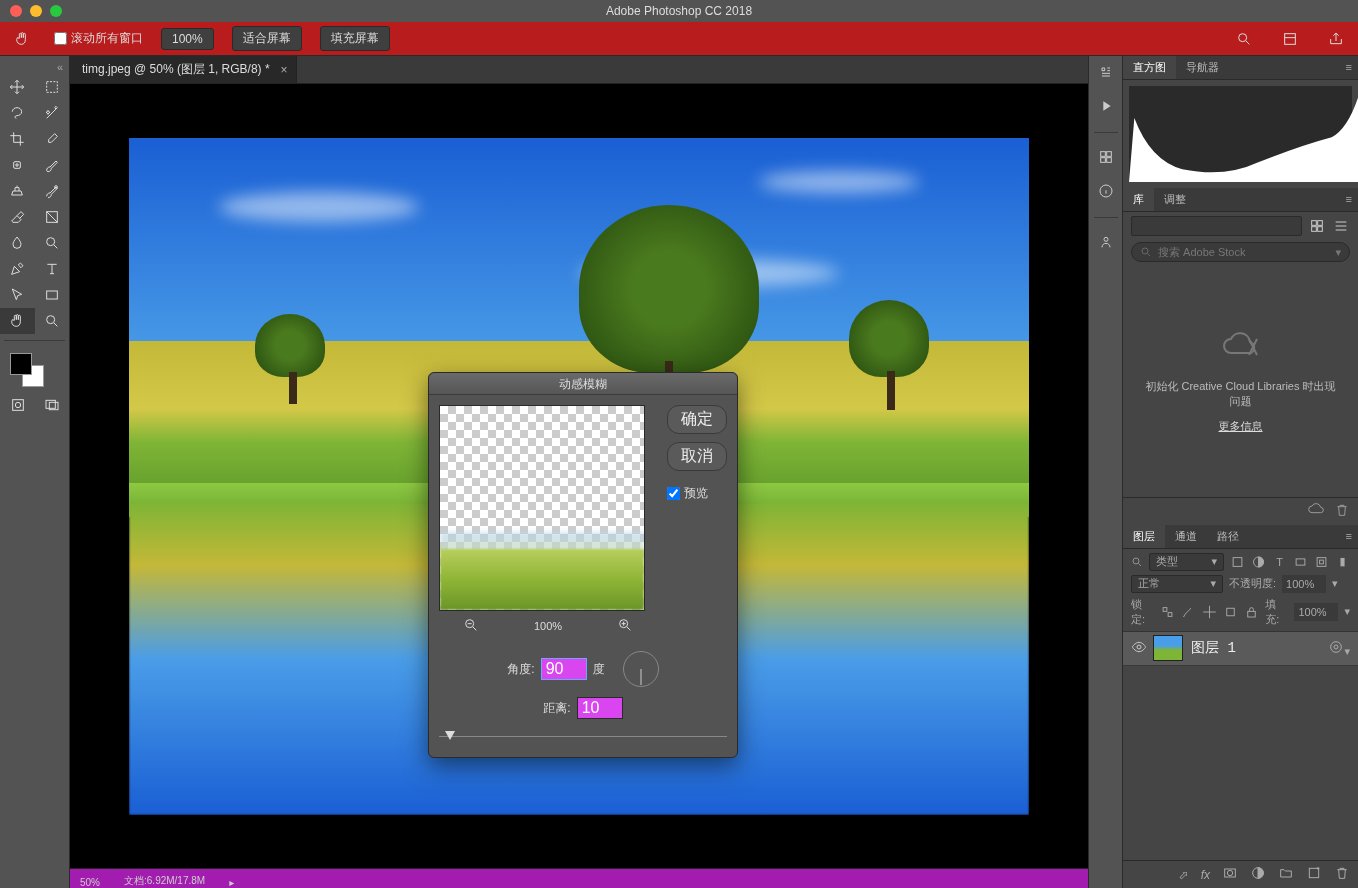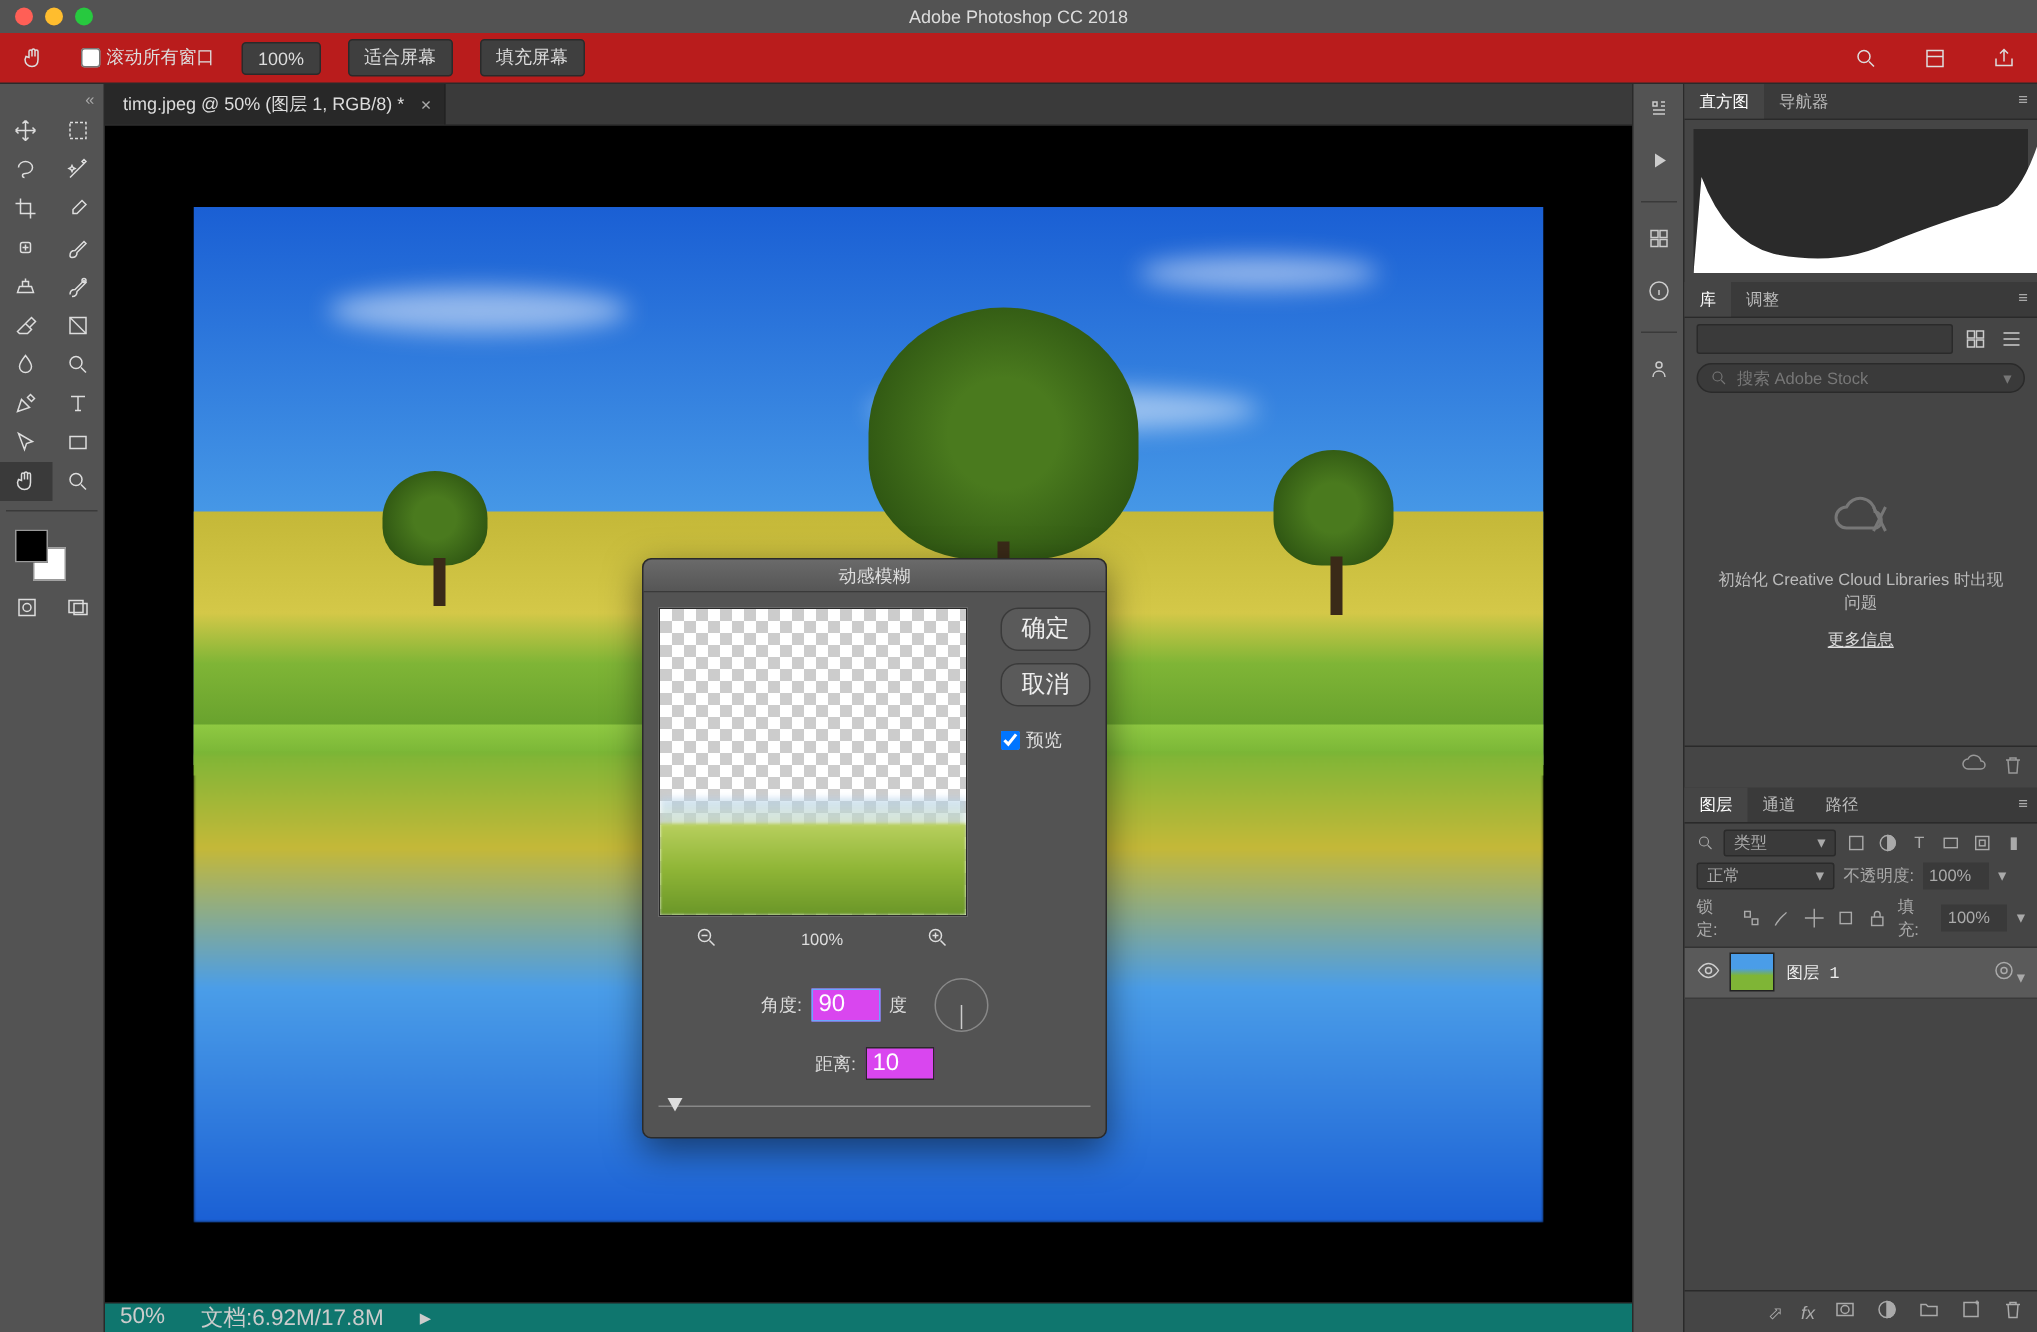--- a/index.html
+++ b/index.html
@@ -44,21 +44,21 @@
 .canvas { width: 900px; height: 677px; position: relative; overflow: hidden; }
 .sky { position: absolute; inset: 0 0 45% 0; background: linear-gradient(#1a5fd4, #4a9de8 60%, #b8d8f0); }
 .cloud { position: absolute; background: rgba(255,255,255,0.5); border-radius: 50%; filter: blur(8px); }
 .field { position: absolute; top: 30%; left: 0; right: 0; height: 25%; background: linear-gradient(#c4b838 0%, #d4c848 40%, #7fb536 60%, #5a9628 100%); }
 .grass { position: absolute; top: 51%; left: 0; right: 0; height: 5%; background: linear-gradient(#8fc942, #6ba82e); }
 .water { position: absolute; top: 54%; left: 0; right: 0; bottom: 0; background: linear-gradient(#7fb536 0%, #c4b838 20%, #4a9de8 50%, #1a5fd4 100%); transform: scaleY(1); filter: blur(1px); }
 .tree { position: absolute; width: 180px; height: 240px; }
 .tree .crown { position: absolute; top: 0; left: 0; right: 0; height: 70%; background: radial-gradient(circle, #4a7a1e 30%, #2e5512 80%); border-radius: 50% 50% 40% 40%; }
 .tree .trunk { position: absolute; bottom: 0; left: 48%; width: 8px; height: 35%; background: #3a2a18; }
 
-.statbar { height: 20px; background: #0f766e; display: flex; align-items: flex-start; gap: 24px; padding: 0 10px; color: #ccc; font-size: 15px; border-top: 1px solid #222; }
+.statbar { height: 20px; background: #a21caf; display: flex; align-items: flex-end; gap: 24px; padding: 0 10px; color: #ccc; font-size: 10px; border-top: 1px solid #222; }
 
 
 .dockstrip { width: 34px; background: #535353; border-left: 1px solid #2a2a2a; display: flex; flex-direction: column; align-items: center; padding-top: 8px; gap: 16px; color: #ccc; }
 
 
 .panels { width: 236px; background: #454545; border-left: 1px solid #2a2a2a; display: flex; flex-direction: column; }
 .panel-tabs { display: flex; background: #3a3a3a; height: 24px; border-bottom: 1px solid #2a2a2a; position: relative; }
 .ptab { padding: 0 10px; display: flex; align-items: center; font-size: 11px; color: #bbb; }
 .ptab.active { background: #454545; color: #fff; }
 .pmenu { position: absolute; right: 6px; top: 5px; color: #aaa; }
@@ -79,21 +79,21 @@
 .lo-row { display: flex; align-items: center; gap: 6px; color: #aaa; font-size: 11px; }
 .lo-row .dd { background: #3a3a3a; border: 1px solid #2a2a2a; height: 18px; border-radius: 2px; padding: 0 6px; display: flex; align-items: center; flex: 1; }
 .lo-row .mini-ico { width: 15px; height: 15px; display: flex; align-items: center; justify-content: center; color: #aaa; }
 .lo-row .field-box { background: #3a3a3a; border: none; color: #aaa; height: 18px; width: 44px; padding: 0 4px; font-size: 11px; }
 
 .layer-list { flex: 1; overflow: auto; }
 .layer-row { display: flex; align-items: center; height: 34px; border-bottom: 1px solid #3a3a3a; padding: 0 8px; gap: 8px; }
 .layer-row.sel { background: #5a5a5a; }
 .layer-eye { width: 14px; color: #ccc; cursor: pointer; }
 .layer-thumb { width: 30px; height: 26px; background: linear-gradient(#4a9de8 40%, #7fb536 60%); border: 1px solid #222; }
-.layer-name { flex: 1; color: #eee; font-size: 11px; font-family: Liberation Mono, monospace; }
+.layer-name { flex: 1; color: #eee; font-size: 14px; font-family: Liberation Mono, monospace; }
 .layer-lock { color: #aaa; }
 .layers-toolbar { height: 28px; border-top: 1px solid #2a2a2a; display: flex; align-items: center; justify-content: flex-end; gap: 12px; padding: 0 8px; color: #aaa; font-size: 12px; }
 
 
 .dialog { position: absolute; top: 288px; left: 358px; width: 310px; background: #535353; border: 1px solid #2a2a2a; border-radius: 6px; box-shadow: 0 8px 24px rgba(0,0,0,0.5); }
 .dlg-title { height: 22px; background: linear-gradient(#6a6a6a, #565656); border-radius: 6px 6px 0 0; text-align: center; line-height: 22px; color: #ddd; font-size: 12px; border-bottom: 1px solid #3a3a3a; }
 .dlg-body { padding: 10px; display: flex; gap: 10px; }
 .dlg-left { flex: 1; display: flex; flex-direction: column; }
 .preview { width: 206px; height: 206px; border: 1px solid #2a2a2a; position: relative; overflow: hidden; background: #fff; }
 .checker { position: absolute; inset: 0; background-image: linear-gradient(45deg,#ccc 25%,transparent 25%),linear-gradient(-45deg,#ccc 25%,transparent 25%),linear-gradient(45deg,transparent 75%,#ccc 75%),linear-gradient(-45deg,transparent 75%,#ccc 75%); background-size: 16px 16px; background-position: 0 0,0 8px,8px -8px,-8px 0; }

